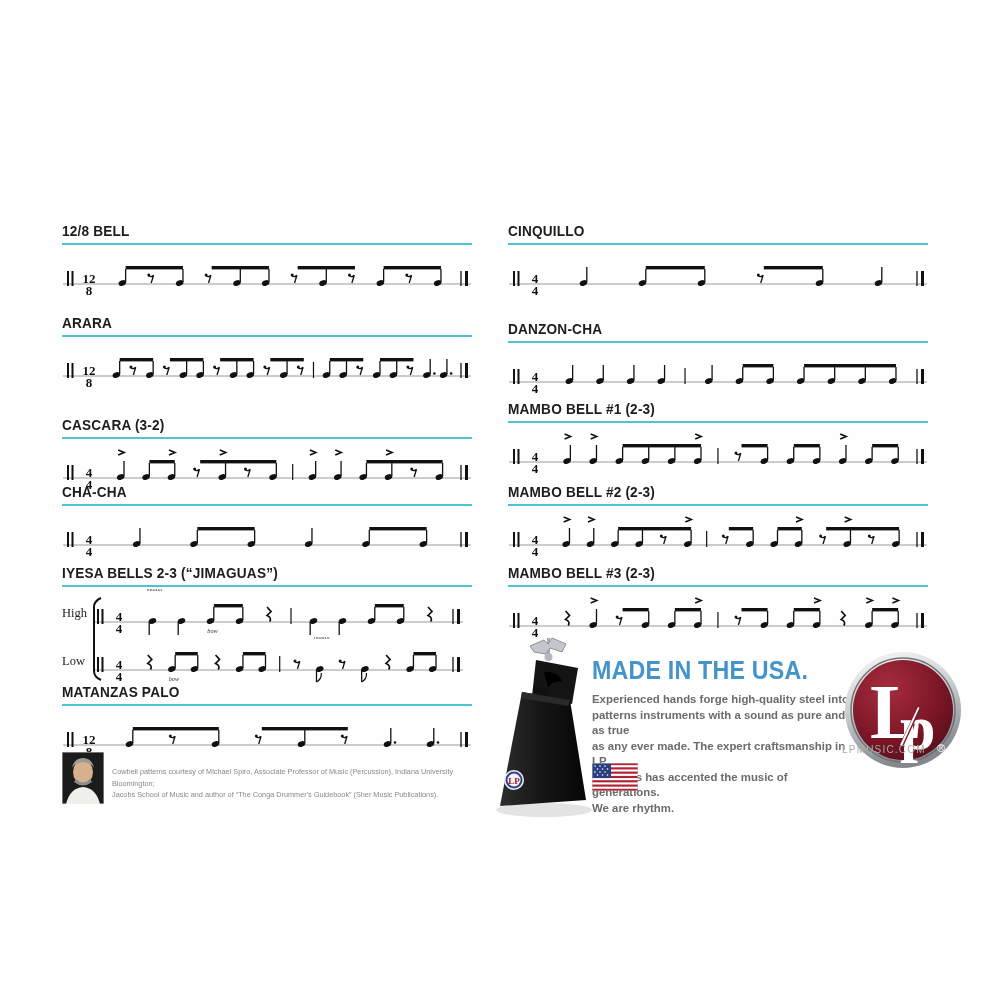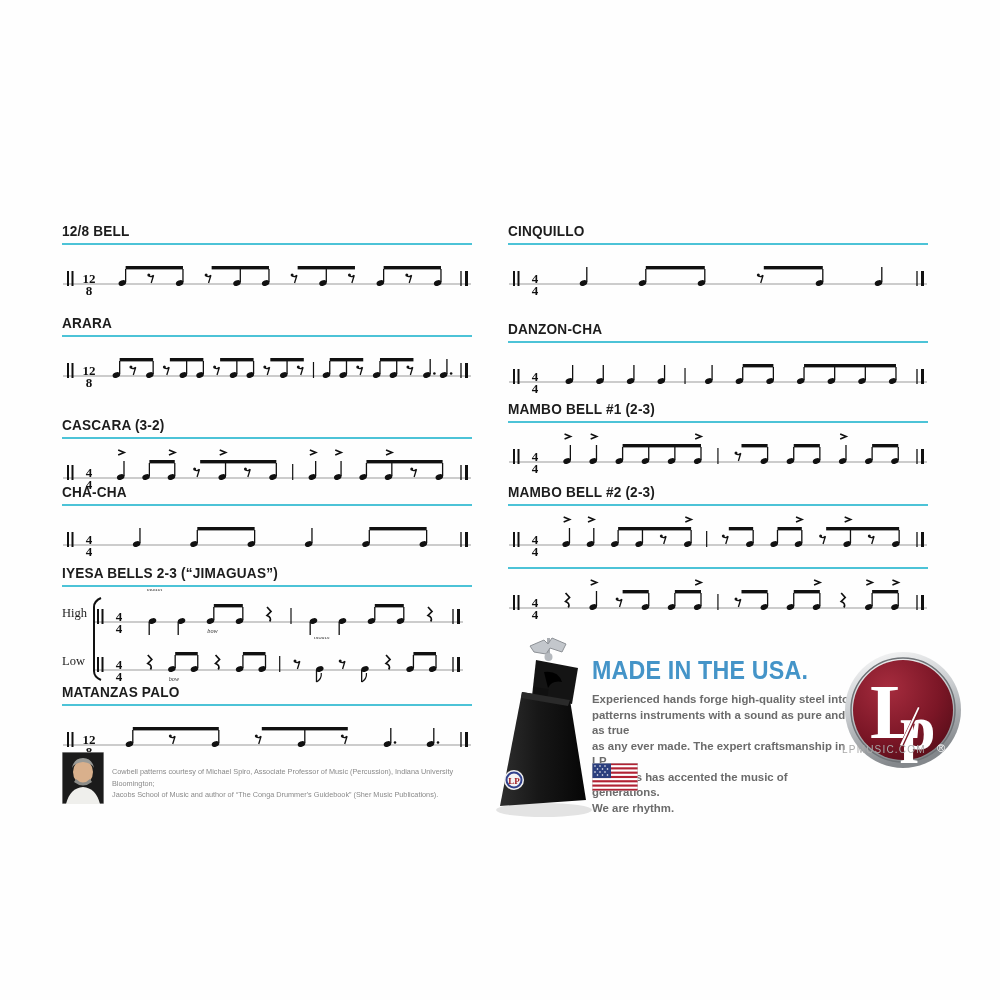--- a/index.html
+++ b/index.html
@@ -533,20 +533,21 @@
               <path d="M 336.6752577319587 9 L 342.6752577319587 11.5 L 336.6752577319587 14" fill="none" stroke="#111" stroke-width="1.6"></path>
               <circle cx="361.3051546391752" cy="28" r="1.5" fill="#111"></circle>
               <path d="M 361.3051546391752 29 Q 364.0051546391752 30.5 366.1051546391752 28.2 L 363.7051546391752 36" fill="none" stroke="#111" stroke-width="1.3"></path>
               <ellipse cx="387.8350515463917" cy="36" rx="3.9" ry="2.7" fill="#111" transform="rotate(-22 387.8350515463917 36)"></ellipse>
               <line x1="391.1350515463917" y1="35" x2="391.1350515463917" y2="22" stroke="#111" stroke-width="1.3"></line>
             </svg>
           </div>
         </div>
       </div>
       <div class="pattern" style="left: 508px; top: 564px; width: 420px;">
+        <div class="ptitle"><span>MAMBO BELL #3 (2-3)</span></div>
         <div class="prule"></div>
         <div class="staves">
           <div class="staffrow">
             <svg width="420" height="52" viewBox="0 0 420 52">
               <line x1="1" y1="37" x2="419" y2="37" stroke="#9a9a9a" stroke-width="1"></line>
               <line x1="6" y1="24" x2="6" y2="39" stroke="#111" stroke-width="2"></line>
               <line x1="10.5" y1="24" x2="10.5" y2="39" stroke="#111" stroke-width="2"></line>
               <line x1="409" y1="24" x2="409" y2="39" stroke="#111" stroke-width="1.3"></line>
               <line x1="414.5" y1="24" x2="414.5" y2="39" stroke="#111" stroke-width="3"></line>
               <text x="27" y="36" text-anchor="middle" font-size="13" font-weight="bold" font-family="&quot;Liberation Serif&quot;,serif" fill="#111">4</text>

